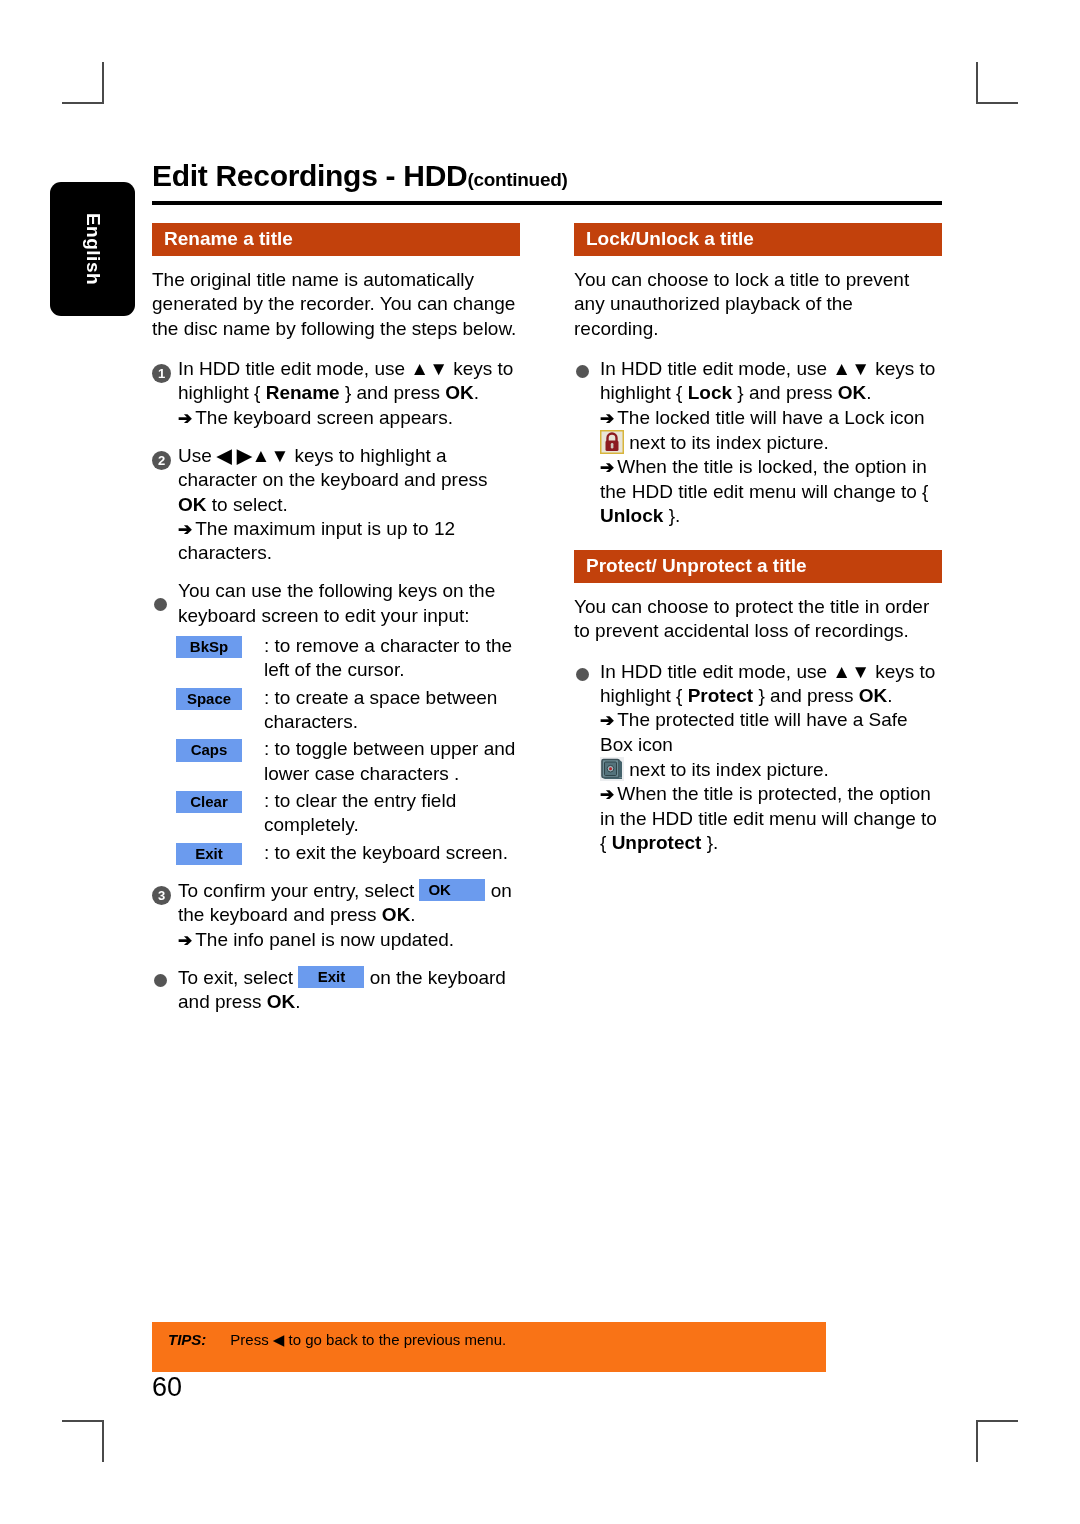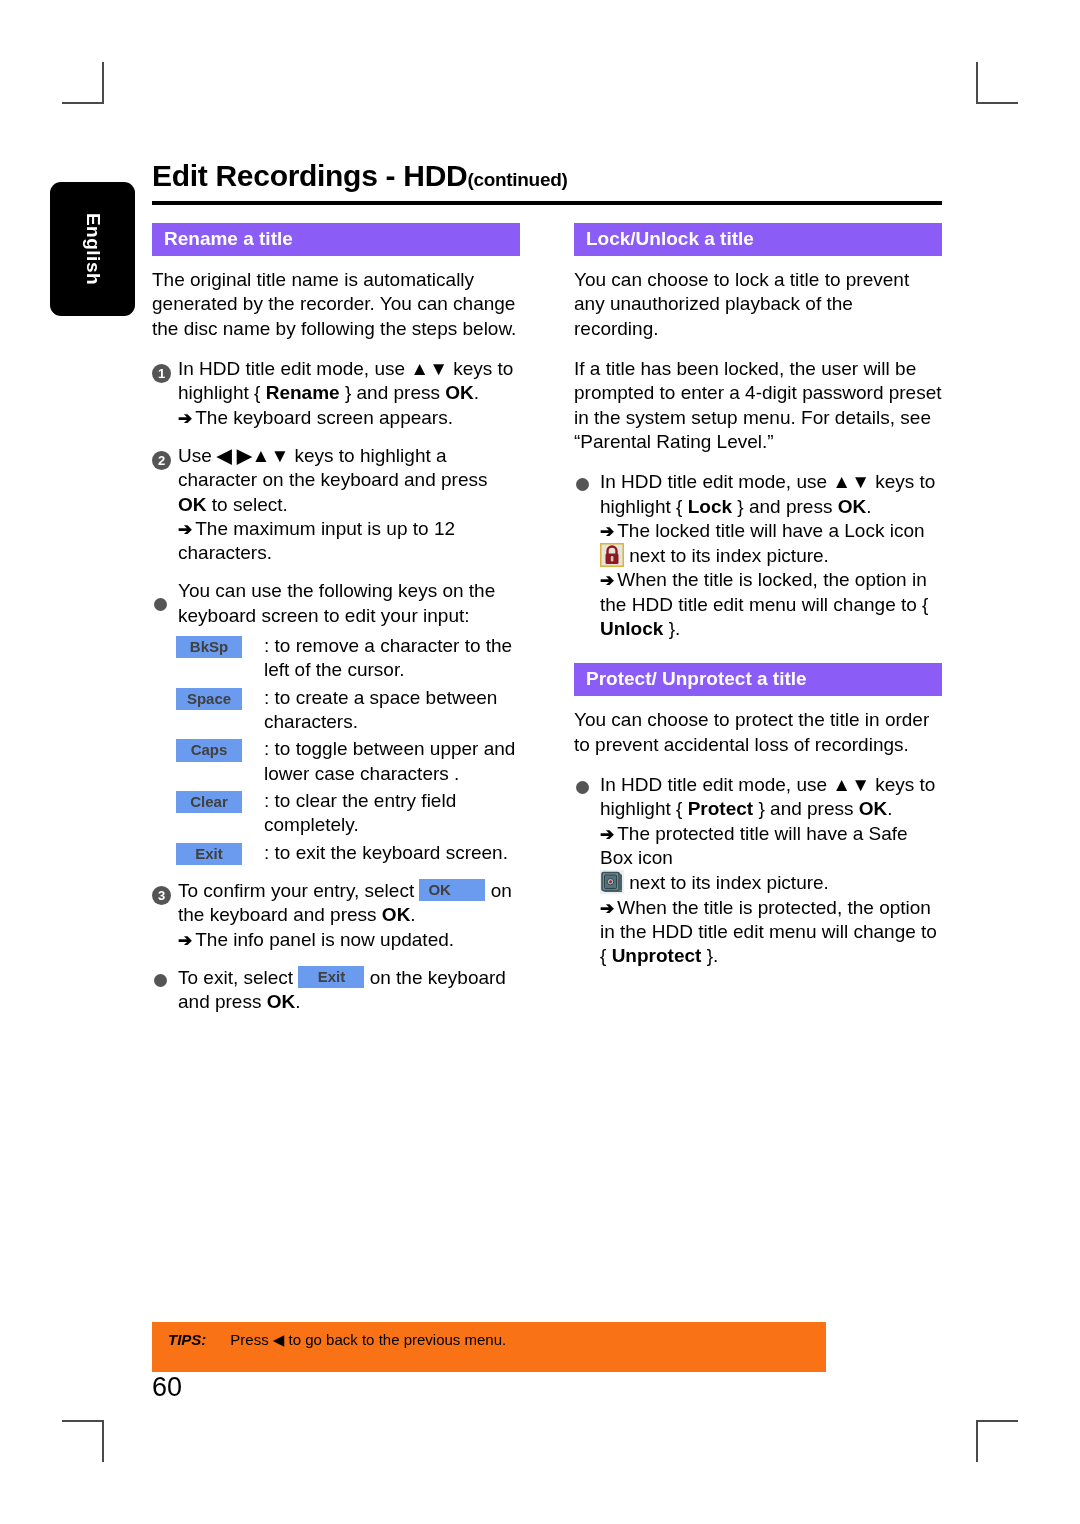--- a/index.html
+++ b/index.html
@@ -94,21 +94,21 @@
 
   
   .cols {
     display: flex;
     margin-top: 18px;
     gap: 54px;
   }
   .col { width: 368px; }
 
   .sec-head {
-    background: #8b5cf6;
+    background: #c2410c;
     color: #fff;
     font-weight: bold;
     font-size: 19px;
     padding: 5px 0 6px 12px;
     margin-bottom: 12px;
   }
 
   p.body, div.body {
     font-size: 19px;
     line-height: 1.28;
@@ -155,21 +155,21 @@
   .arrow {
     font-weight: bold;
     font-size: 17px;
     padding-right: 3px;
   }
 
   
   .chip {
     display: inline-block;
     background: #6b9bee;
-    color: #404040;
+    color: #000000;
     font-weight: bold;
     font-size: 15px;
     text-align: center;
     padding: 2px 0 3px 0;
     vertical-align: 2px;
     line-height: 1.15;
   }
   .chip-w { width: 66px; }
   .chip-ok { width: 66px; text-align: left; padding-left: 9px; box-sizing: border-box; }
   .chip-exit-inline { width: 66px; }
@@ -334,21 +334,20 @@
         </div>
       </div>
 
     </div>
 
     <div class="col">
 
       <div class="sec-head">Lock/Unlock a title</div>
 
       <p class="body">You can choose to lock a title to prevent any unauthorized playback of the recording.</p>
-      <p class="body">If a title has been locked, the user will be prompted to enter a 4-digit password preset in the system setup menu. For details, see “Parental Rating Level.”</p>
 
       <div class="item">
         <div class="marker">
           <span class="bulletdot"></span>
         </div>
         <div class="content">
           <span>In HDD title edit mode, use </span><b>▲▼</b><span> keys to highlight { </span><b>Lock</b><span> } and press </span><b>OK</b><span>.</span>
 
           <div>
             <span class="arrow">➔</span><span>The locked title will have a Lock icon</span><br>

